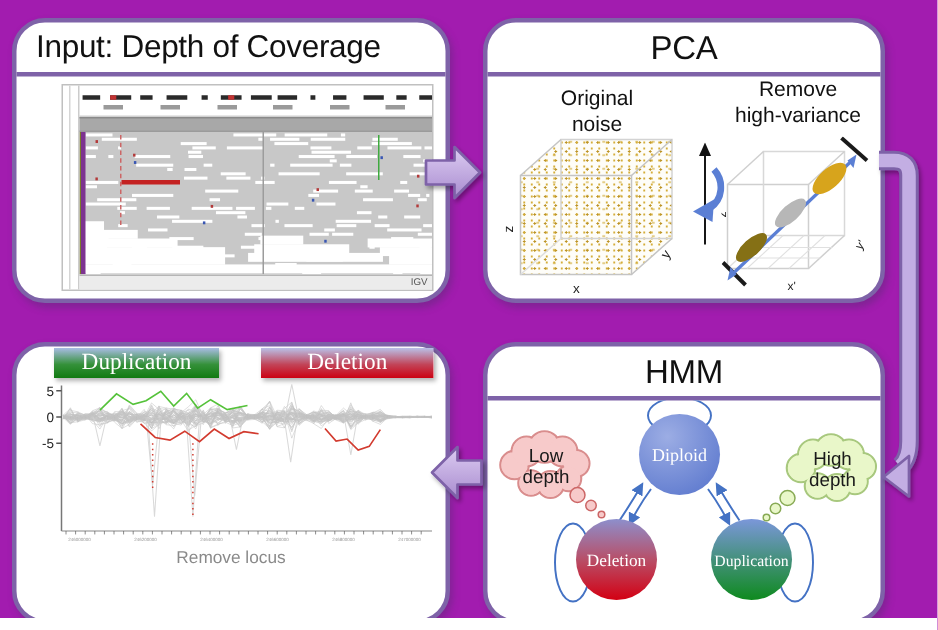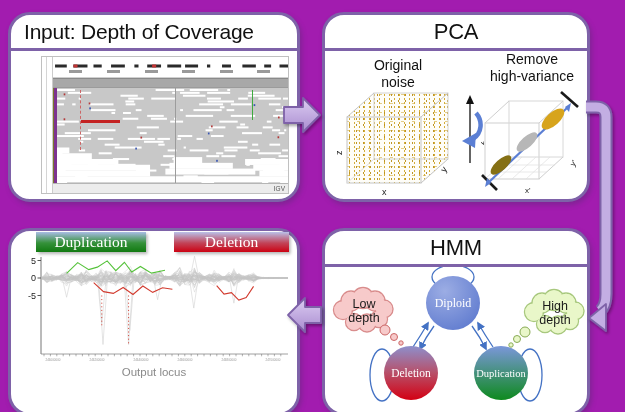--- a/index.html
+++ b/index.html
@@ -550,21 +550,21 @@
           <line x1="257" y1="101" x2="257" y2="103.3" stroke="#666" stroke-width="0.5"></line>
           <line x1="263.4" y1="101" x2="263.4" y2="103.3" stroke="#666" stroke-width="0.5"></line>
           <line x1="269.8" y1="101" x2="269.8" y2="103.3" stroke="#666" stroke-width="0.5"></line>
           <text x="42" y="107.5" font-size="3" fill="#999" text-anchor="middle">246000000</text>
           <text x="86" y="107.5" font-size="3" fill="#999" text-anchor="middle">246200000</text>
           <text x="130" y="107.5" font-size="3" fill="#999" text-anchor="middle">246400000</text>
           <text x="174" y="107.5" font-size="3" fill="#999" text-anchor="middle">246600000</text>
           <text x="218" y="107.5" font-size="3" fill="#999" text-anchor="middle">246800000</text>
           <text x="262" y="107.5" font-size="3" fill="#999" text-anchor="middle">247000000</text>
         </svg>
-      <div class="genome-label">Output locus</div>
+      <div class="genome-label">Remove locus</div>
     </div>
   </div>
 
   <svg class="flow-svg">
     <defs>
       <linearGradient id="pg" x1="0" y1="0" x2="0" y2="1">
         <stop offset="0" stop-color="#dcccf2"></stop>
           <stop offset="1" stop-color="#a98ccf"></stop>
       </linearGradient>
       <filter id="ds" x="-30%" y="-30%" width="160%" height="160%">

